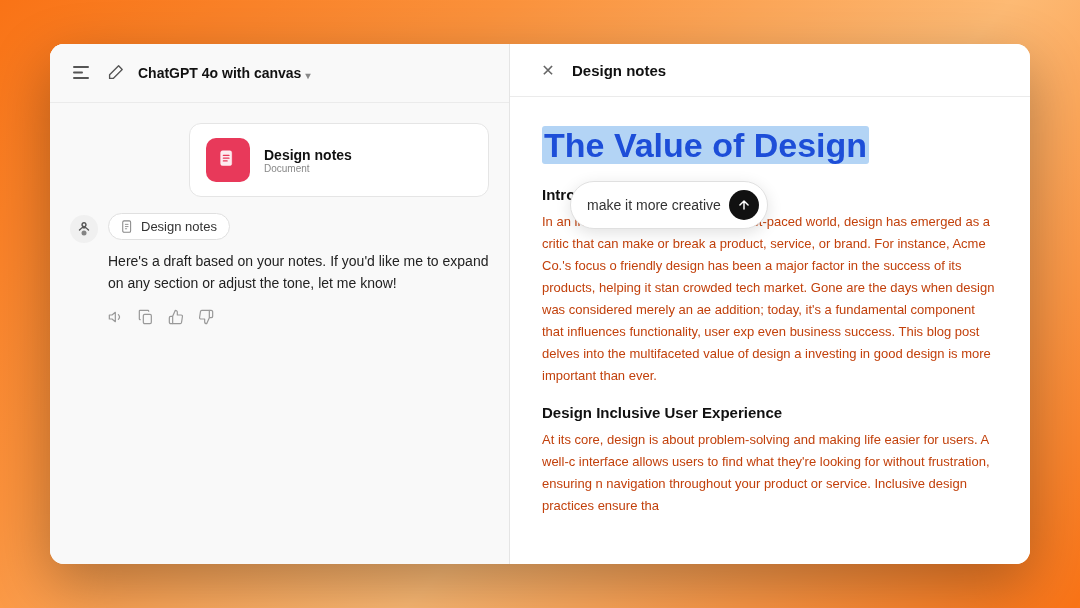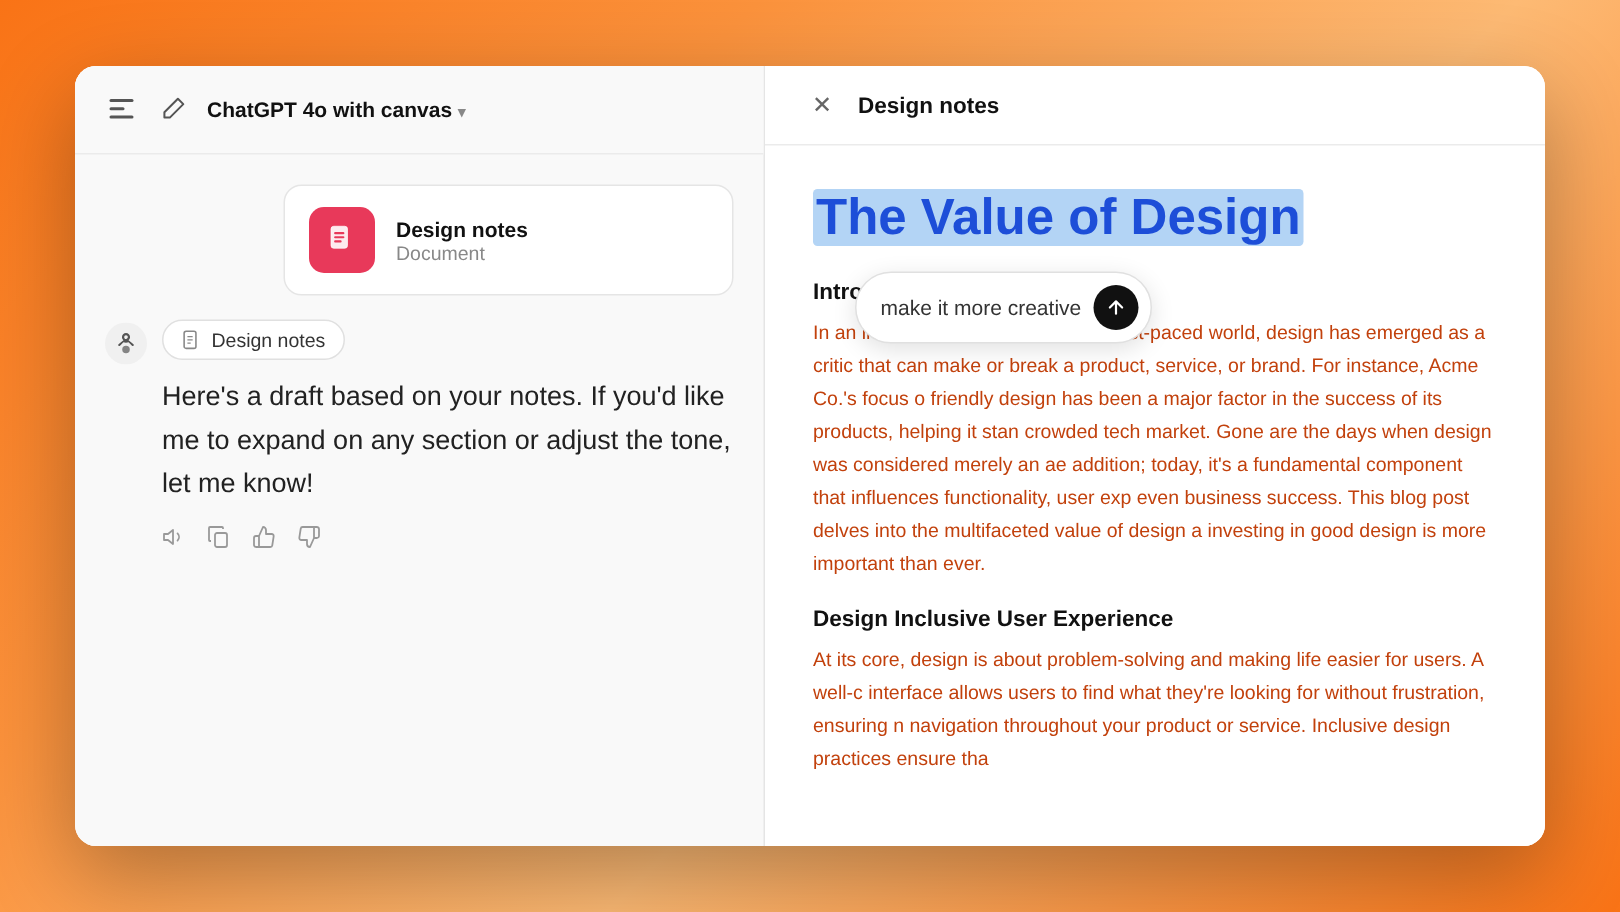--- a/index.html
+++ b/index.html
@@ -118,21 +118,21 @@
       height: 22px;
     }
 
     .doc-info .doc-title {
       font-size: 14px;
       font-weight: 700;
       color: #111;
     }
 
     .doc-info .doc-type {
-      font-size: 13px;
+      font-size: 10px;
       color: #888;
     }
 
     
     .user-message {
       background: #ebebeb;
       border-radius: 18px;
       padding: 12px 18px;
       align-self: flex-end;
       max-width: 280px;
@@ -182,21 +182,21 @@
       width: fit-content;
     }
 
     .pill-doc-icon {
       width: 14px;
       height: 14px;
       color: #888;
     }
 
     .assistant-text {
-      font-size: 18px;
+      font-size: 14px;
       color: #222;
       line-height: 1.6;
     }
 
     .action-icons {
       display: flex;
       gap: 14px;
       align-items: center;
       margin-top: 4px;
     }

